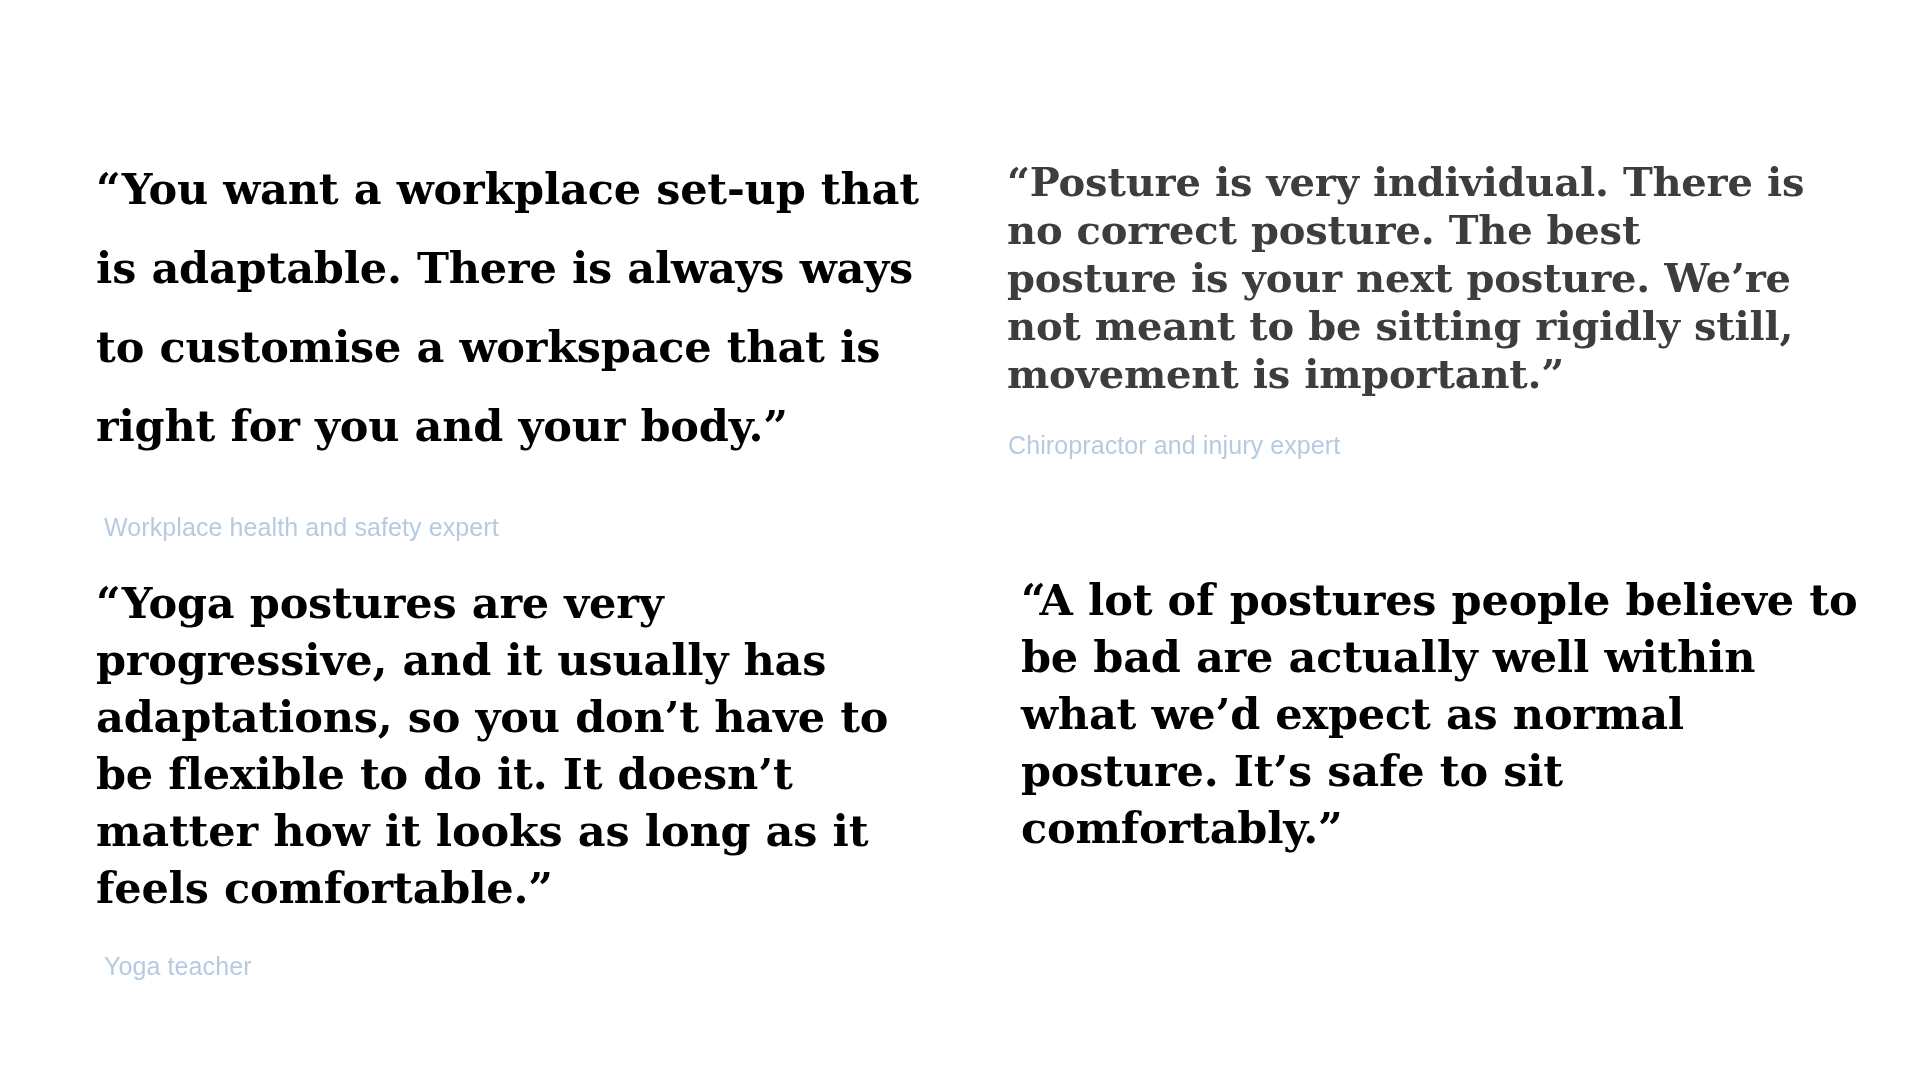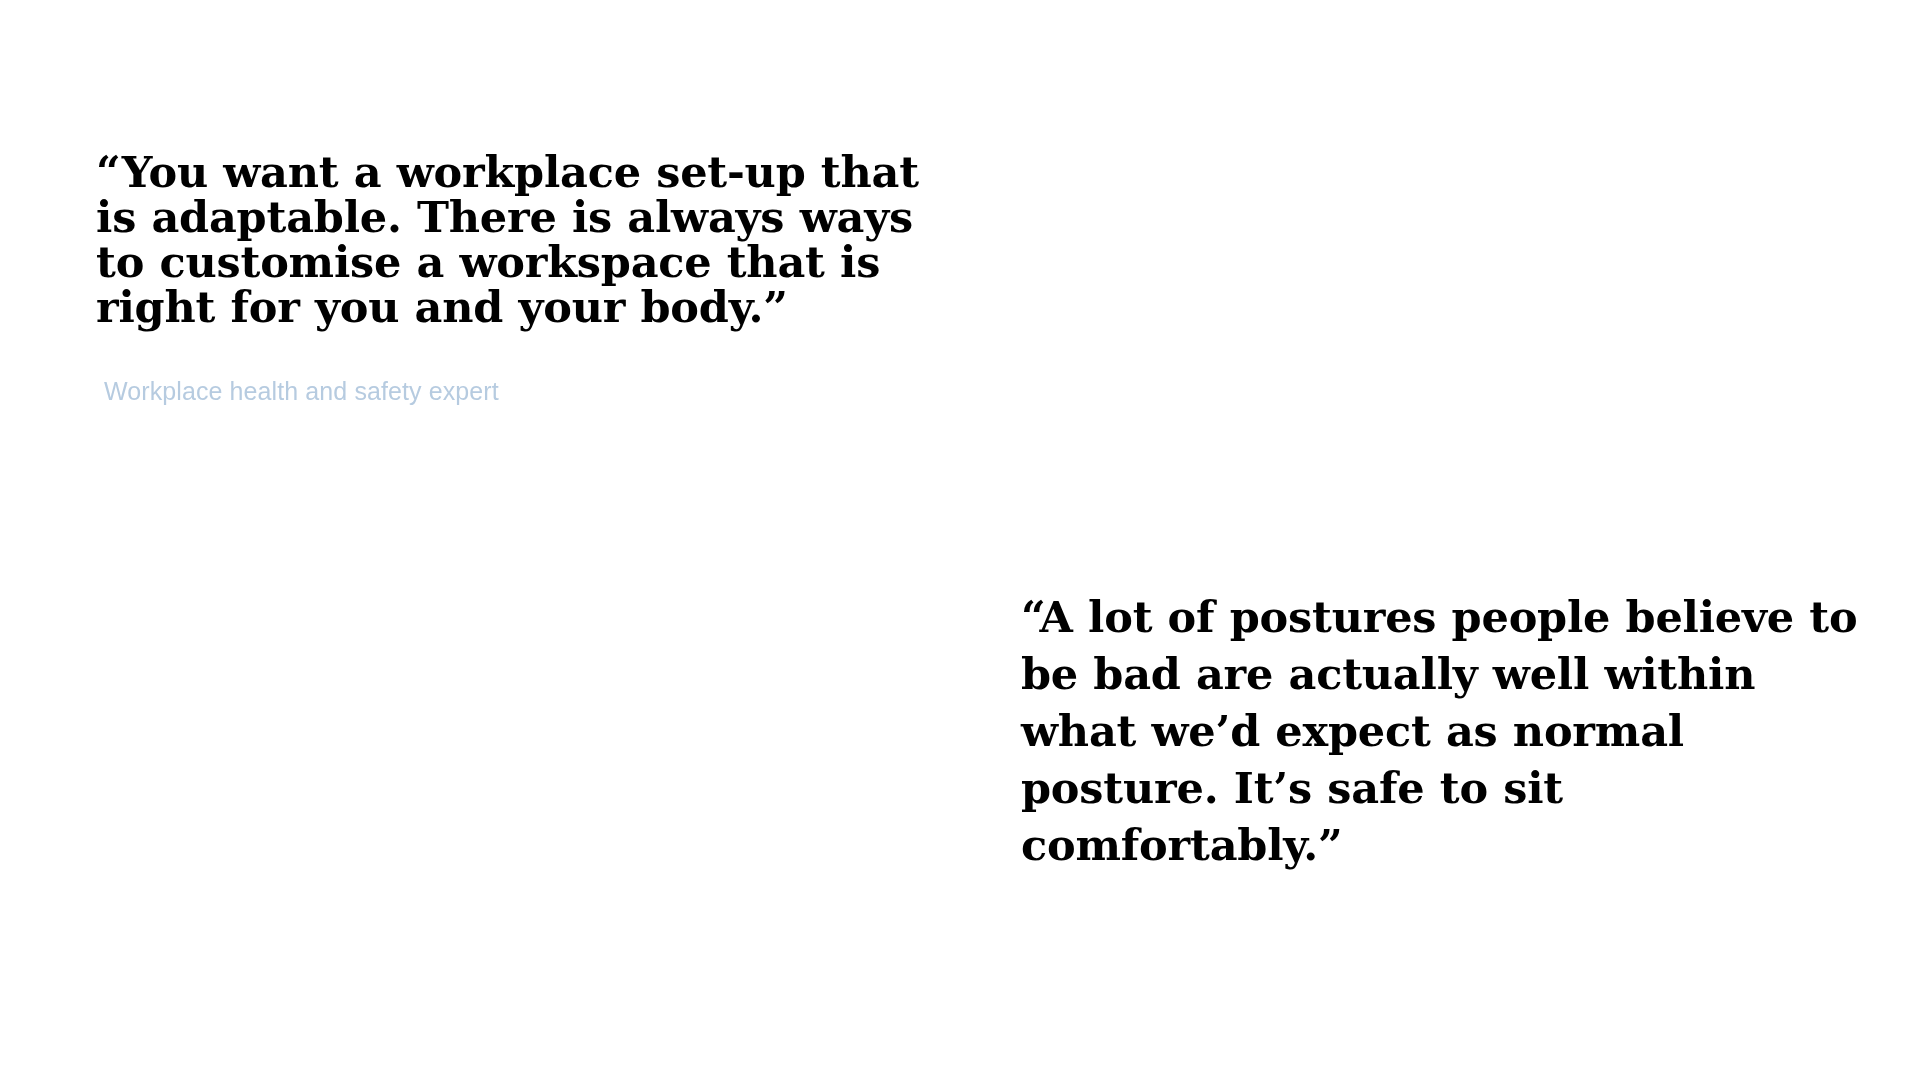--- a/index.html
+++ b/index.html
@@ -42,21 +42,21 @@
     color: #b6cbe0;
     font-size: 25px;
     line-height: 30px;
     letter-spacing: 0.1px;
   }
 
   
   #block-1 { left: 96px; top: 150px; width: 840px; }
   #block-1 .quote-text {
     font-size: 43px;
-    line-height: 45px;
+    line-height: 79px;
     width: 830px;
   }
   #block-1 .attribution {
     margin-left: 8px;
     margin-top: 46px;
   }
 
   
   #block-2 { left: 1007px; top: 158px; width: 830px; }
   #block-2 .quote-text {
@@ -81,36 +81,43 @@
     margin-left: 8px;
     margin-top: 34px;
   }
 
   
   #block-4 { left: 1021px; top: 572px; width: 850px; }
   #block-4 .quote-text {
     font-size: 43px;
     line-height: 57px;
     width: 845px;
-    margin-top: 17px;
   }
   #block-4 .attribution {
     margin-left: 12px;
     margin-top: 98px;
   }
 </style>
 </head>
 <body>
 
 <div class="quote-grid">
 
   <div class="quote-block" id="block-1">
     <blockquote class="quote-text">“You want a workplace set-up that is adaptable. There is always ways to customise a workspace that is right for you and your body.”</blockquote>
     <p class="attribution">Workplace health and safety expert</p>
   </div>
 
+  <div class="quote-block" id="block-2">
+    <blockquote class="quote-text">“Posture is very individual. There is no correct posture. The best posture is your next posture. We’re not meant to be sitting rigidly still, movement is important.”</blockquote>
+    <p class="attribution">Chiropractor and injury expert</p>
+  </div>
 
+  <div class="quote-block" id="block-3">
+    <blockquote class="quote-text">“Yoga postures are very progressive, and it usually has adaptations, so you don’t have to be flexible to do it. It doesn’t matter how it looks as long as it feels comfortable.”</blockquote>
+    <p class="attribution">Yoga teacher</p>
+  </div>
 
   <div class="quote-block" id="block-4">
     <blockquote class="quote-text">“A lot of postures people believe to be bad are actually well within what we’d expect as normal posture. It’s safe to sit comfortably.”</blockquote>
   </div>
 
 </div>
 
 </body></html>

